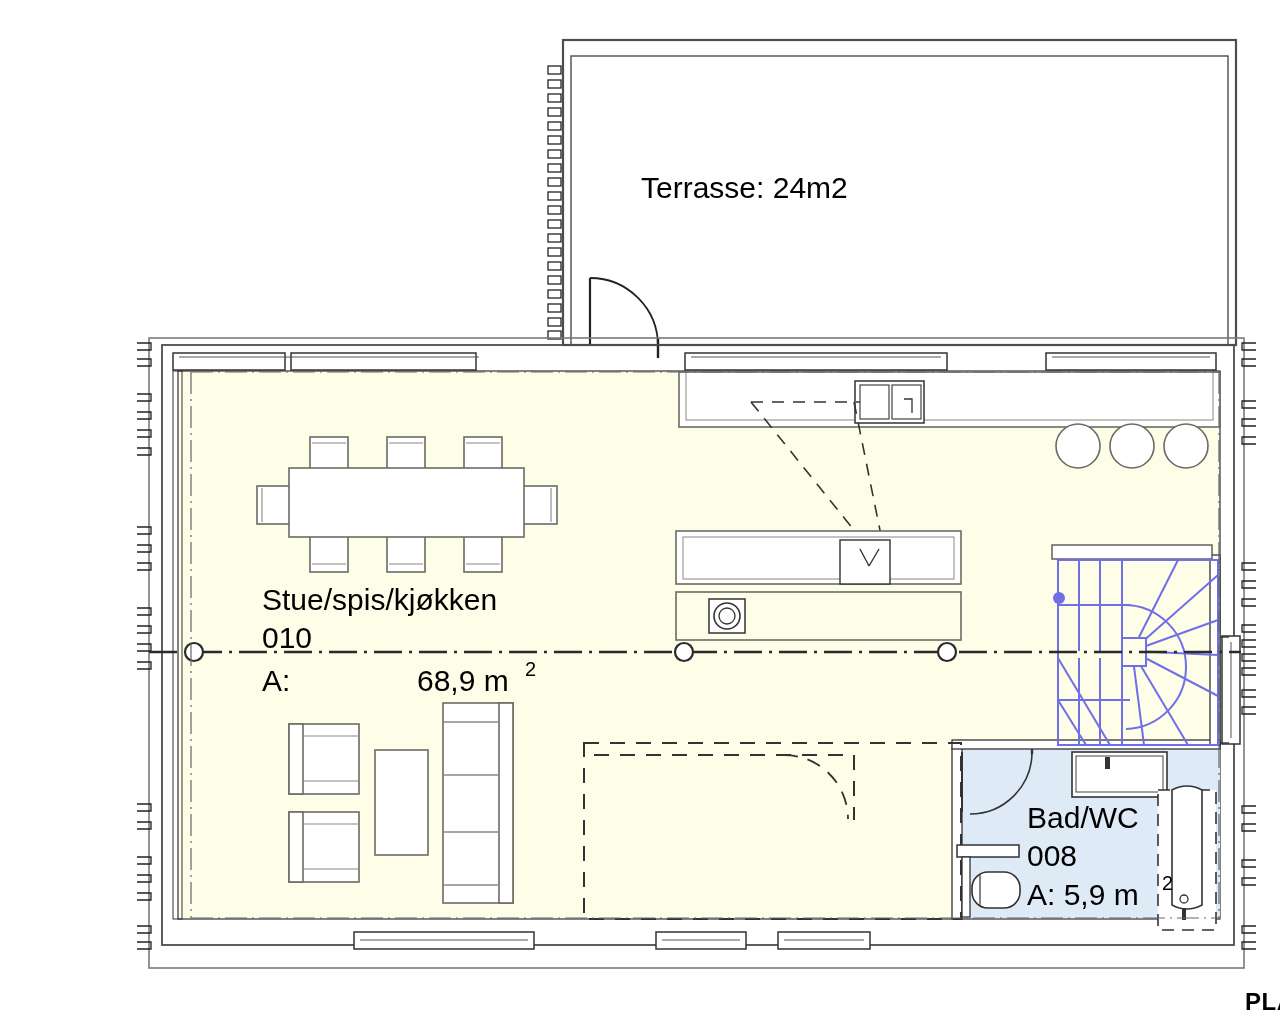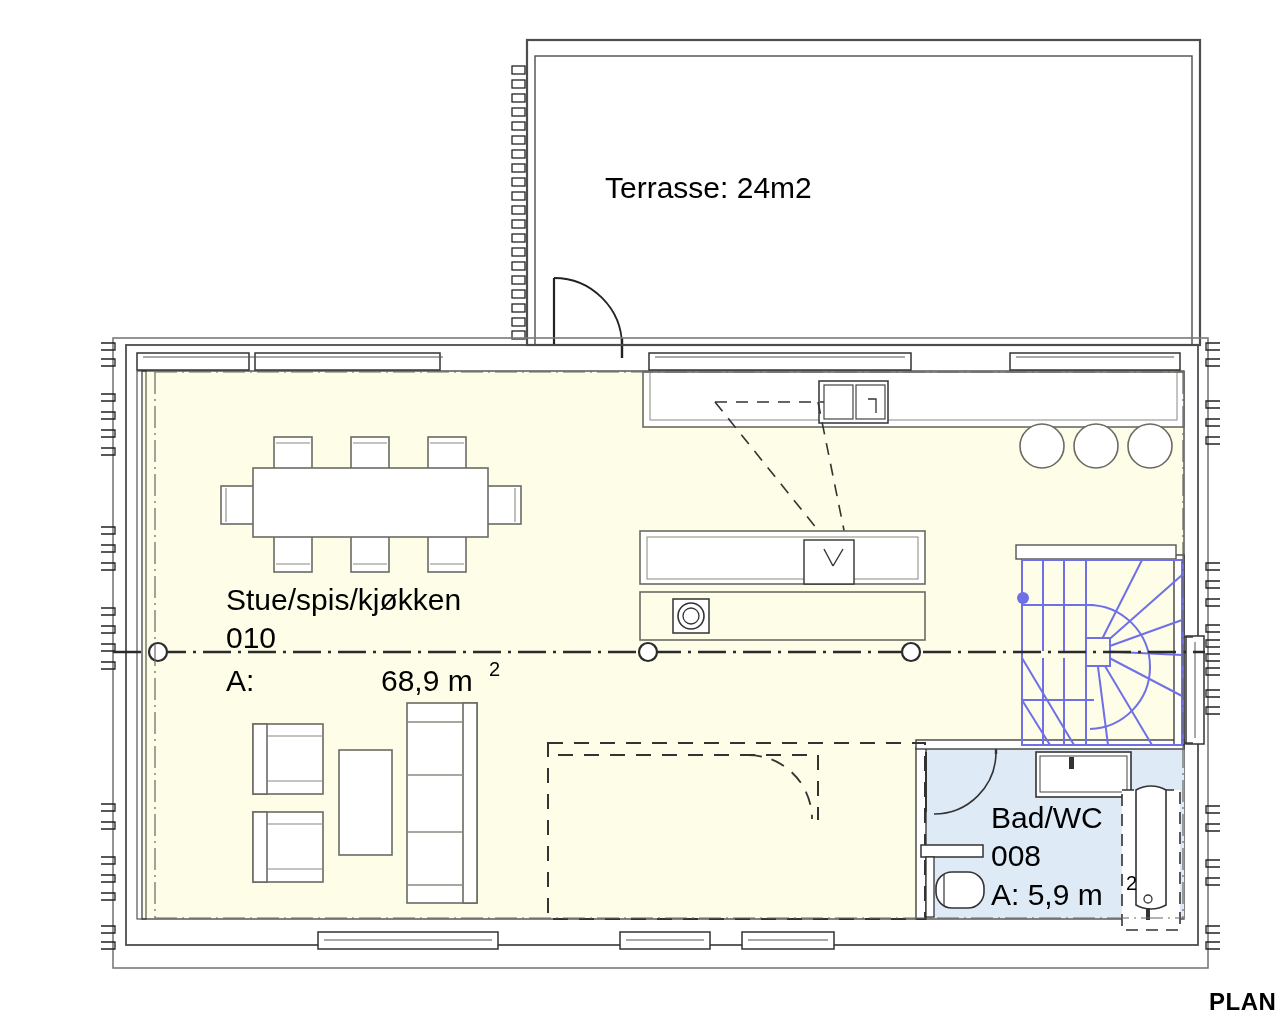--- a/index.html
+++ b/index.html
@@ -1,18 +1,18 @@
 <!DOCTYPE html>
 <html><head>
 <meta charset="utf-8">
 <style>
   html,body{margin:0;padding:0;background:#ffffff;}
   body{width:1280px;height:1024px;overflow:hidden;
        font-family:"Liberation Sans","DejaVu Sans",sans-serif;}
-  #stage{position:relative;width:1236px;height:1024px;background:#fff;}
+  #stage{position:relative;width:1236px;height:1024px;background:#fff;padding-left:36px;}
   svg{display:block;}
   .lbl{font-family:"Liberation Sans","DejaVu Sans",sans-serif;fill:#000;}
   .plantag{font-family:"Liberation Sans Narrow","Liberation Sans","DejaVu Sans Condensed",sans-serif;
            font-weight:700;letter-spacing:.5px;}
 </style>
 </head>
 <body>
 
 <div id="stage">
 

